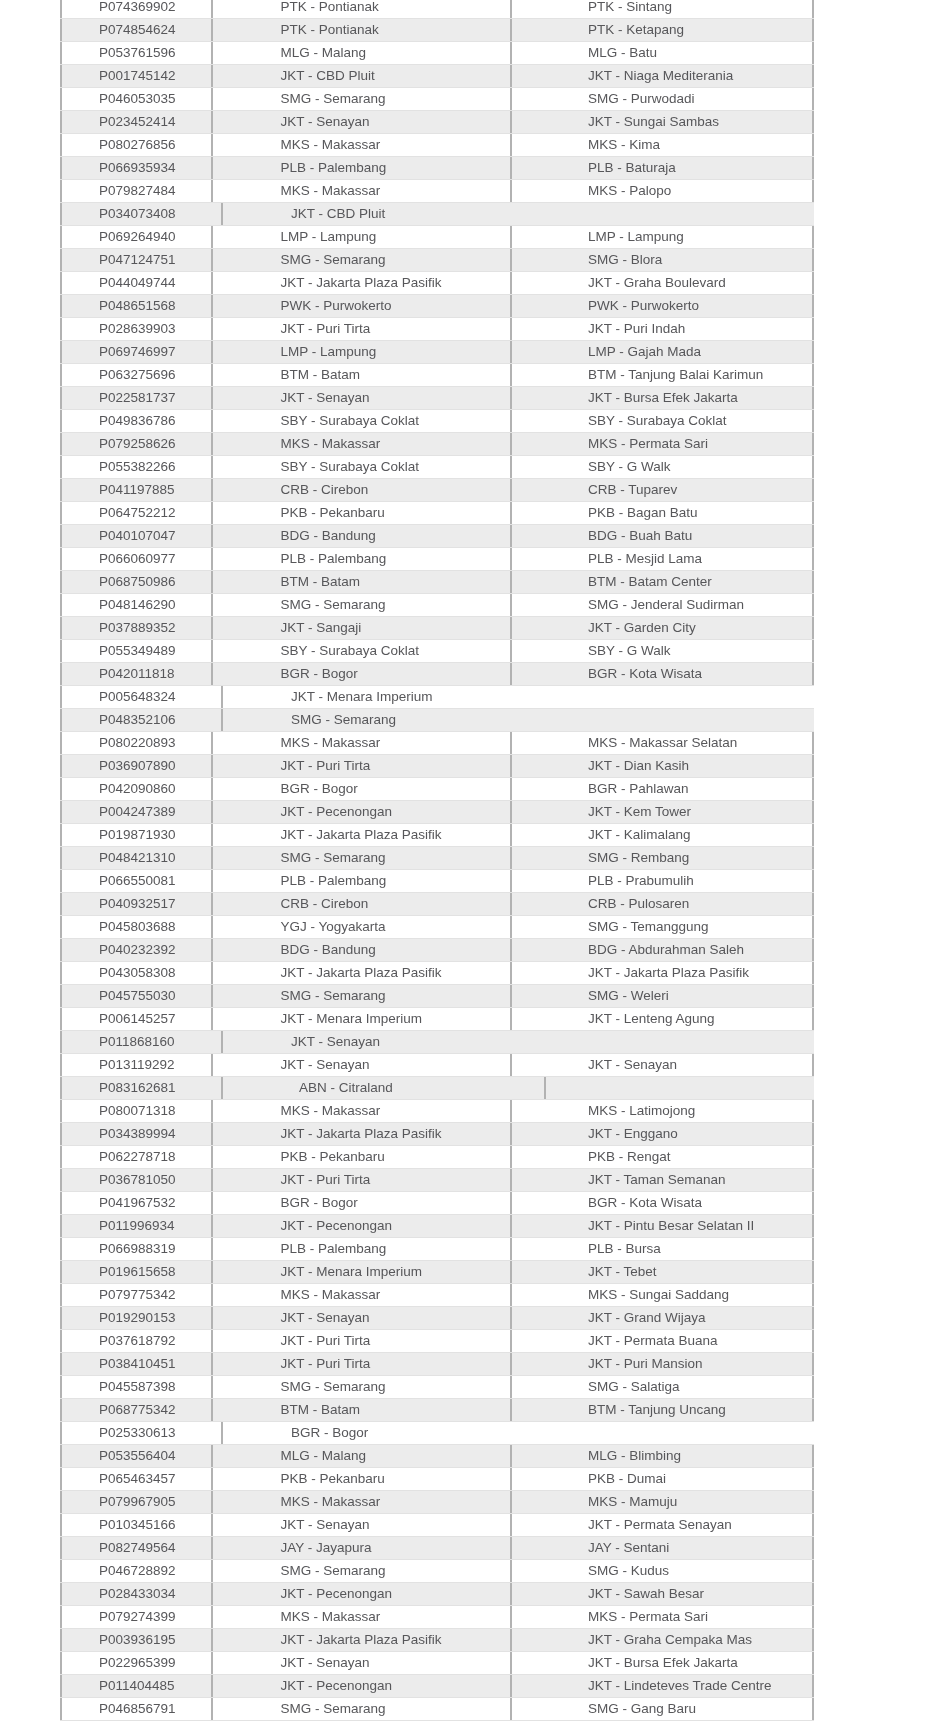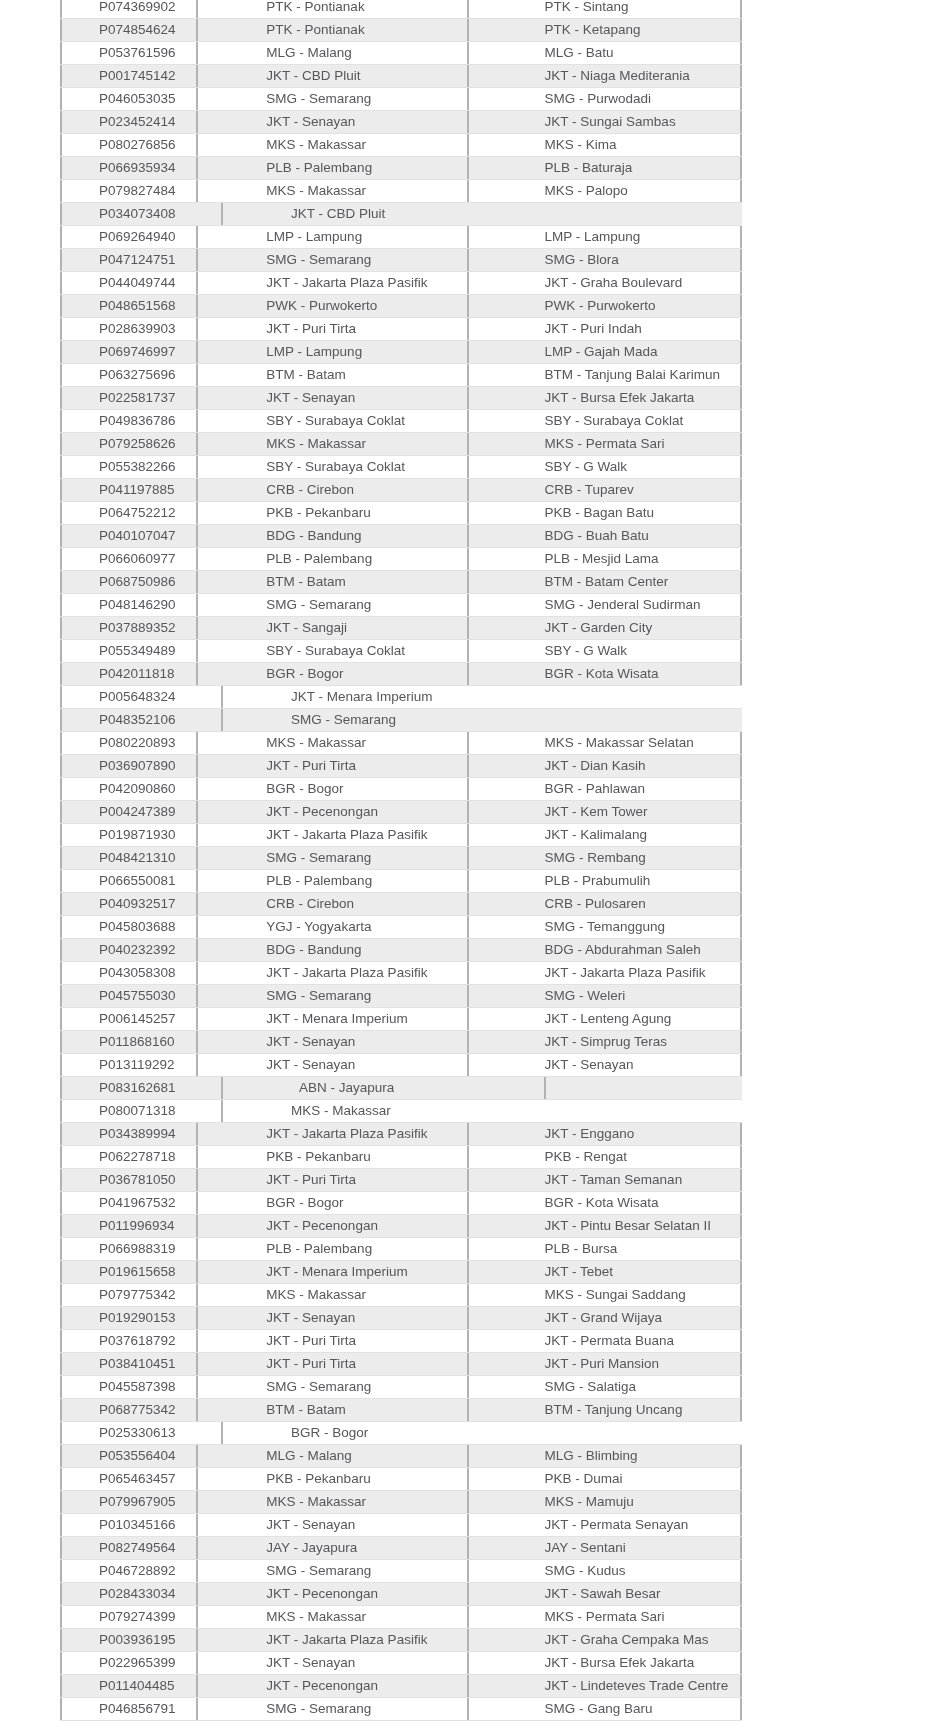--- a/index.html
+++ b/index.html
@@ -8,21 +8,21 @@
     height: 1731px;
     overflow: hidden;
     position: relative;
     background: var(--bg, #ffffff);
     font-family: "Liberation Sans", sans-serif;
   }
   .table-viewport {
     position: absolute;
     left: 60px;
     top: 0;
-    width: 682px;
+    width: 754px;
     height: 1731px;
     overflow: hidden;
   }
   .table-inner {
     margin-top: -4px;
   }
   .row {
     display: flex;
     height: 23px;
     box-sizing: border-box;
@@ -314,37 +314,37 @@
 
   <div class="row">
     <div class="cell cell-id">P006145257</div>
     <div class="cell cell-branch">JKT - Menara Imperium</div>
     <div class="cell cell-subbranch">JKT - Lenteng Agung</div>
   </div>
 
   <div class="row">
     <div class="cell cell-id">P011868160</div>
     <div class="cell cell-branch">JKT - Senayan</div>
-    <div class="cell cell-subbranch">JKT - Simprug Teras</div>
   </div>
 
   <div class="row">
     <div class="cell cell-id">P013119292</div>
     <div class="cell cell-branch">JKT - Senayan</div>
     <div class="cell cell-subbranch">JKT - Senayan</div>
   </div>
 
   <div class="row">
     <div class="cell cell-id">P083162681</div>
-    <div class="cell cell-subbranch">ABN - Jayapura</div>
+    <div class="cell cell-subbranch">ABN - Citraland</div>
   </div>
 
   <div class="row">
     <div class="cell cell-id">P080071318</div>
     <div class="cell cell-branch">MKS - Makassar</div>
+    <div class="cell cell-subbranch">MKS - Latimojong</div>
   </div>
 
   <div class="row">
     <div class="cell cell-id">P034389994</div>
     <div class="cell cell-branch">JKT - Jakarta Plaza Pasifik</div>
     <div class="cell cell-subbranch">JKT - Enggano</div>
   </div>
 
   <div class="row">
     <div class="cell cell-id">P062278718</div>

